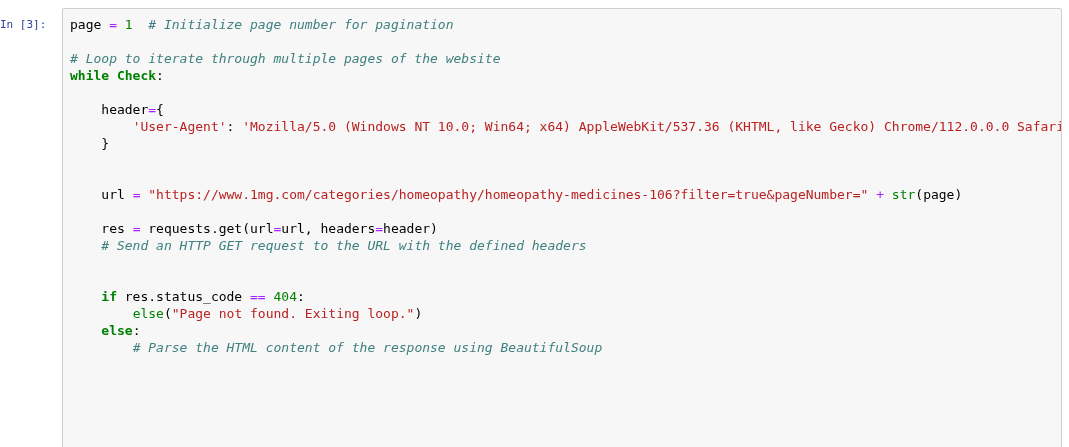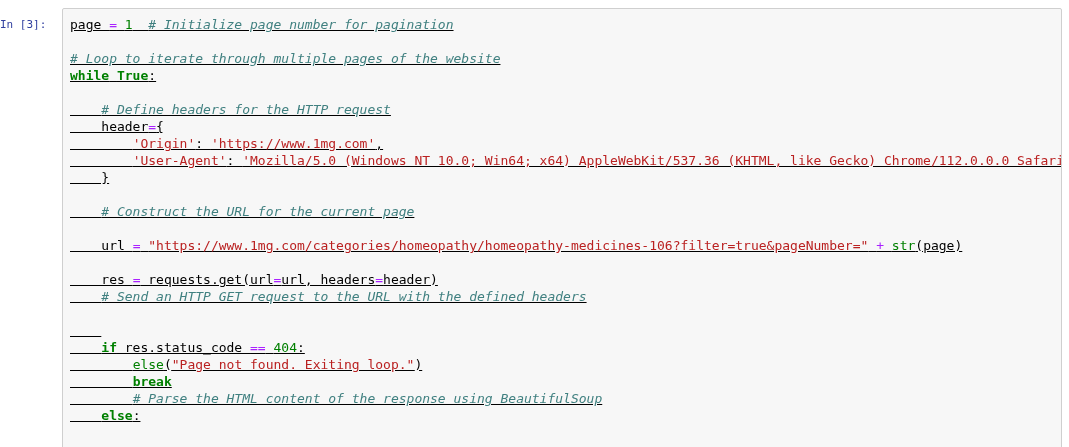--- a/index.html
+++ b/index.html
@@ -36,21 +36,20 @@
     box-sizing:border-box;
     background:var(--c-input-bg);
     border:1px solid var(--c-border);
     border-radius:2px;
     overflow:hidden;
   }
   .code{
     padding:7px 0 0 7px;
     overflow:hidden;
     cursor:text;
-    text-decoration:underline;
   }
   .code-line{
     height:17px;
     min-height:17px;
     font-size:13px;
     line-height:17px;
     white-space:pre;
     color:var(--c-text);
   }
   .tk-t{color:var(--c-text);}
@@ -64,36 +63,32 @@
 </head>
 <body style="background: rgb(255, 255, 255);">
 
 <div class="notebook">
   <div class="prompt">In [3]:</div>
   <div class="cell-input">
     <div class="code" id="code-lines">
         <div class="code-line"><span class="tk-t">page </span><span class="tk-o">=</span><span class="tk-t"> </span><span class="tk-n">1</span><span class="tk-t">  </span><span class="tk-c"># Initialize page number for pagination</span></div>
         <div class="code-line"></div>
         <div class="code-line"><span class="tk-c"># Loop to iterate through multiple pages of the website</span></div>
-        <div class="code-line"><span class="tk-k">while</span><span class="tk-t"> </span><span class="tk-k">True</span><span class="tk-t">:</span></div>
+        <div class="code-line"><span class="tk-k">while</span><span class="tk-t"> </span><span class="tk-k">Check</span><span class="tk-t">:</span></div>
         <div class="code-line"></div>
-        <div class="code-line"><span class="tk-t">    </span><span class="tk-c"># Define headers for the HTTP request</span></div>
         <div class="code-line"><span class="tk-t">    header</span><span class="tk-o">=</span><span class="tk-t">{</span></div>
-        <div class="code-line"><span class="tk-t">        </span><span class="tk-s">'Origin'</span><span class="tk-t">: </span><span class="tk-s">'https://www.1mg.com'</span><span class="tk-t">,</span></div>
         <div class="code-line"><span class="tk-t">        </span><span class="tk-s">'User-Agent'</span><span class="tk-t">: </span><span class="tk-s">'Mozilla/5.0 (Windows NT 10.0; Win64; x64) AppleWebKit/537.36 (KHTML, like Gecko) Chrome/112.0.0.0 Safari/5</span></div>
         <div class="code-line"><span class="tk-t">    }</span></div>
         <div class="code-line"></div>
-        <div class="code-line"><span class="tk-t">    </span><span class="tk-c"># Construct the URL for the current page</span></div>
         <div class="code-line"></div>
         <div class="code-line"><span class="tk-t">    url </span><span class="tk-o">=</span><span class="tk-t"> </span><span class="tk-s">"https://www.1mg.com/categories/homeopathy/homeopathy-medicines-106?filter=true&amp;pageNumber="</span><span class="tk-t"> </span><span class="tk-o">+</span><span class="tk-t"> </span><span class="tk-b">str</span><span class="tk-t">(page)</span></div>
         <div class="code-line"></div>
         <div class="code-line"><span class="tk-t">    res </span><span class="tk-o">=</span><span class="tk-t"> requests.get(url</span><span class="tk-o">=</span><span class="tk-t">url, headers</span><span class="tk-o">=</span><span class="tk-t">header)</span></div>
         <div class="code-line"><span class="tk-t">    </span><span class="tk-c"># Send an HTTP GET request to the URL with the defined headers</span></div>
         <div class="code-line"></div>
         <div class="code-line"><span class="tk-t">    </span></div>
         <div class="code-line"><span class="tk-t">    </span><span class="tk-k">if</span><span class="tk-t"> res.status_code </span><span class="tk-o">==</span><span class="tk-t"> </span><span class="tk-n">404</span><span class="tk-t">:</span></div>
         <div class="code-line"><span class="tk-t">        </span><span class="tk-b">else</span><span class="tk-t">(</span><span class="tk-s">"Page not found. Exiting loop."</span><span class="tk-t">)</span></div>
-        <div class="code-line"><span class="tk-t">        </span><span class="tk-k">break</span></div>
+        <div class="code-line"><span class="tk-t">    </span><span class="tk-k">else</span><span class="tk-t">:</span></div>
         <div class="code-line"><span class="tk-t">        </span><span class="tk-c"># Parse the HTML content of the response using BeautifulSoup</span></div>
-        <div class="code-line"><span class="tk-t">    </span><span class="tk-k">else</span><span class="tk-t">:</span></div>
       </div>
   </div>
 </div>
 
 </body></html>

